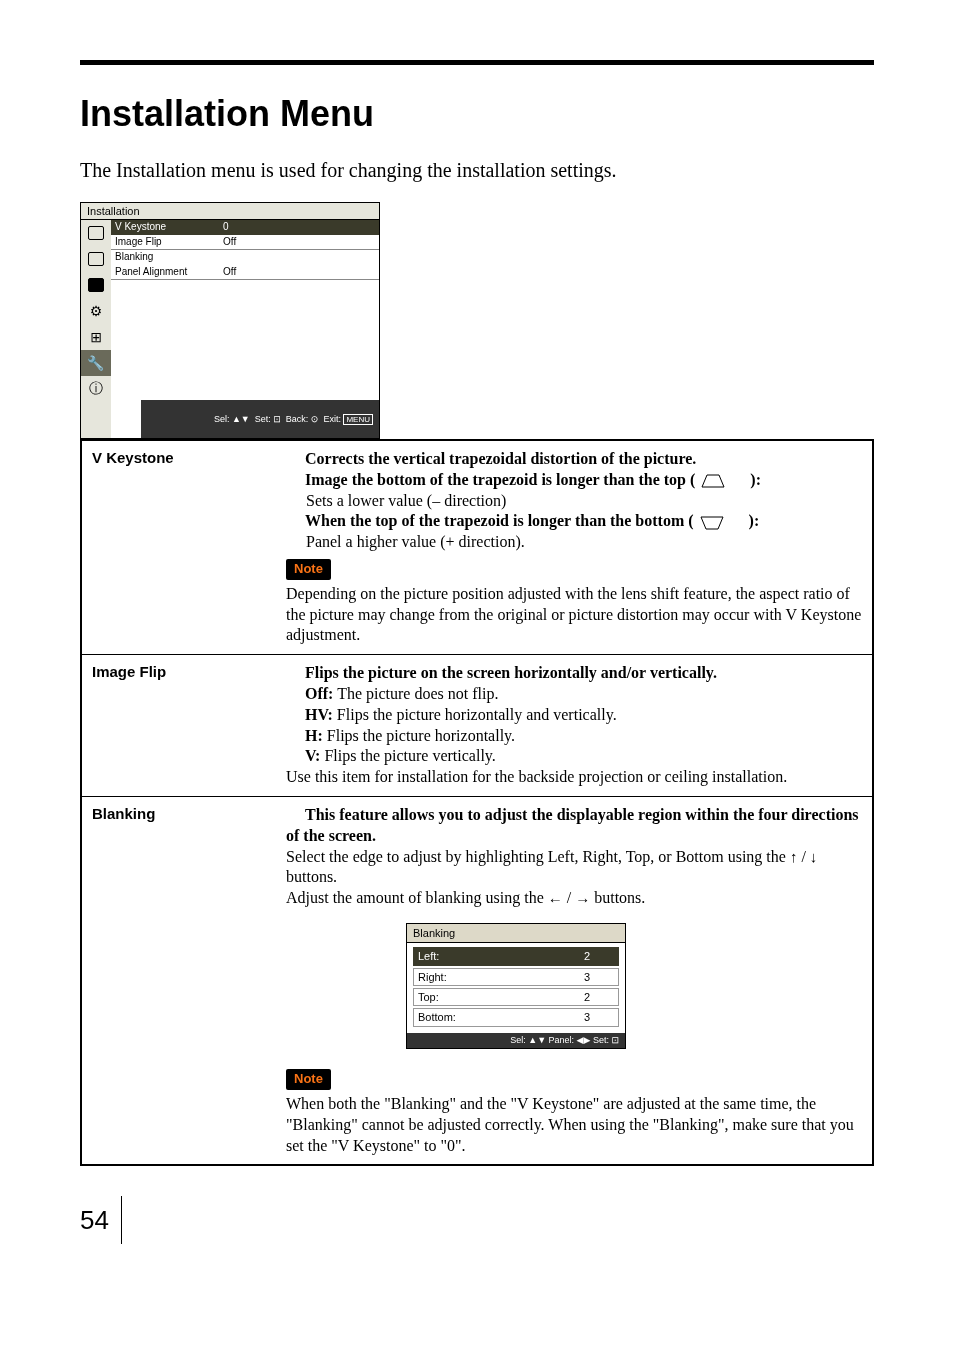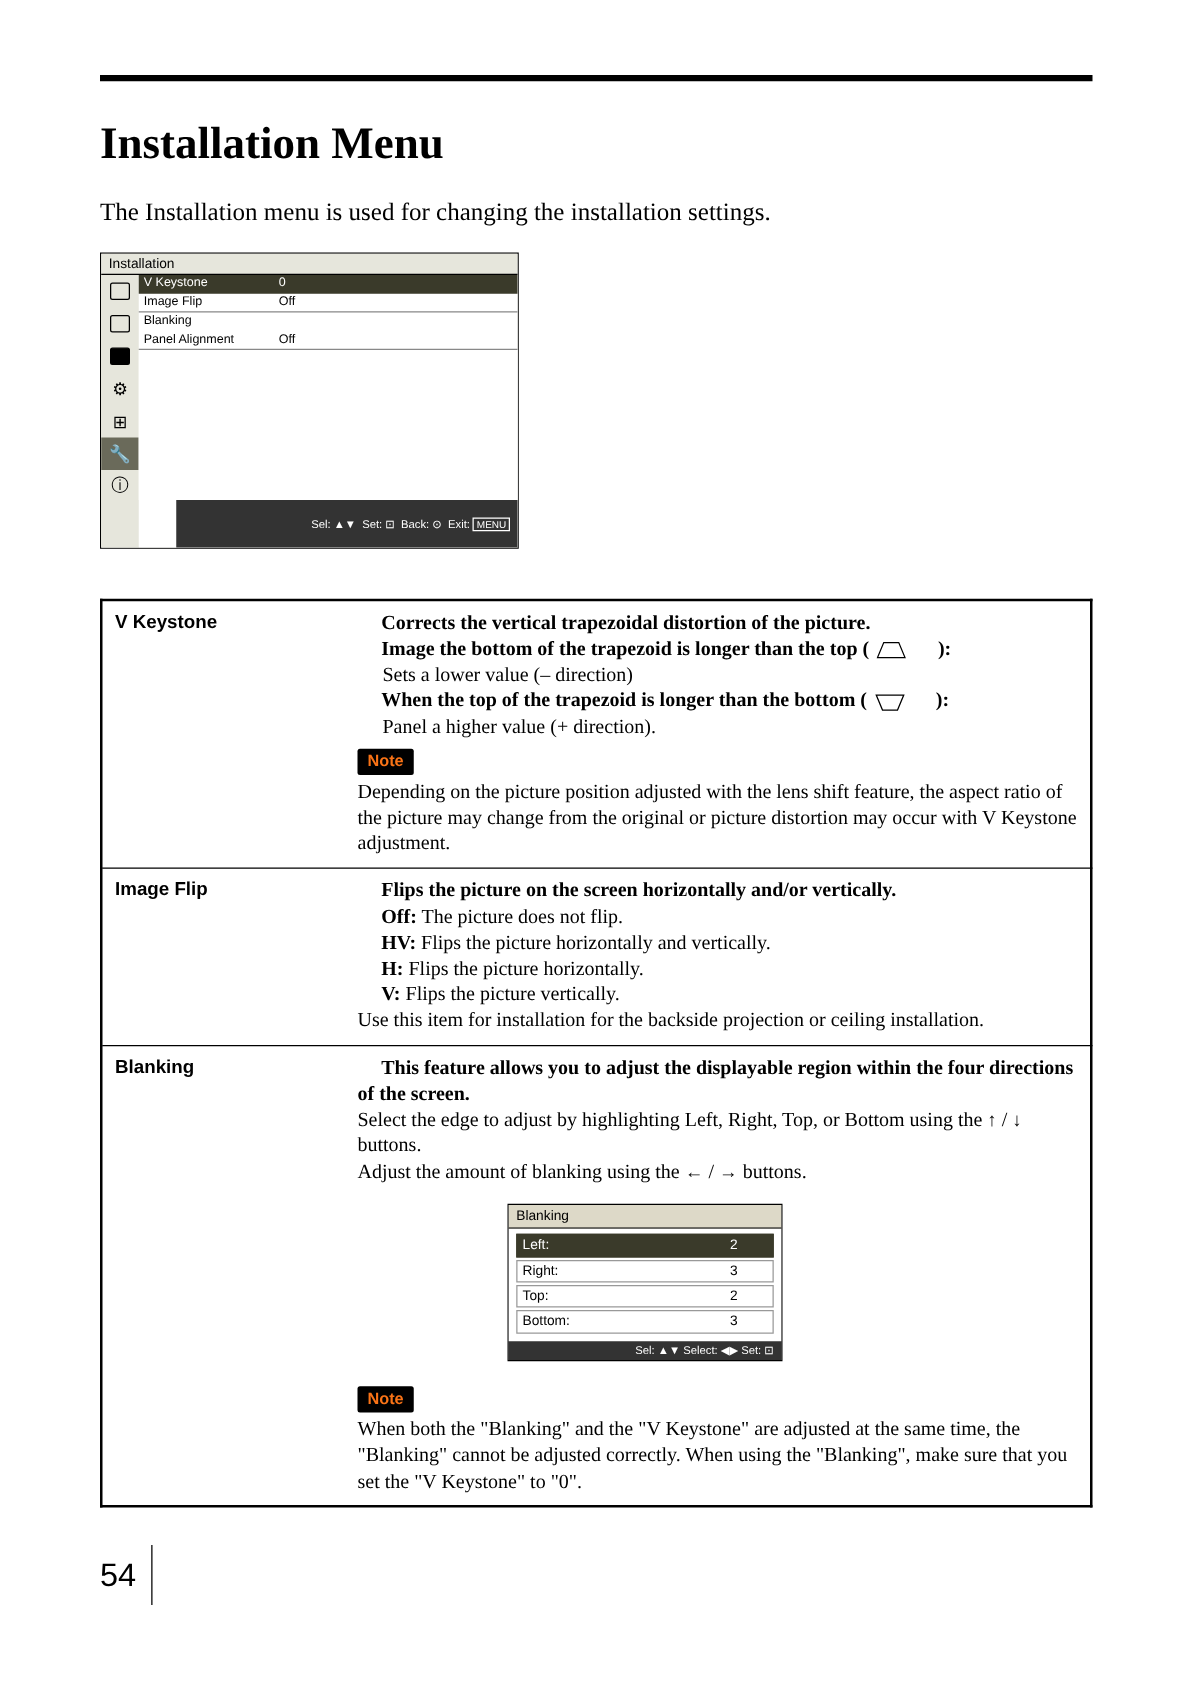--- a/index.html
+++ b/index.html
@@ -8,38 +8,37 @@
       background: #fff;
       width: 954px;
       padding: 60px 80px 40px 80px;
     }
     .top-rule {
       height: 5px;
       background: #000;
       margin-bottom: 10px;
     }
     h1 {
-      font-family: Liberation Serif, serif;
+      font-family: Liberation Sans, sans-serif;
       font-size: 36px;
       font-weight: bold;
       margin-bottom: 24px;
       margin-top: 28px;
     }
     .intro {
       font-size: 20px;
       margin-bottom: 20px;
     }
     
     .inst-menu {
-      width: 335px;
+      width: 300px;
       border: 1px solid #000;
       font-family: Arial, Helvetica, sans-serif;
       font-size: 11px;
       color: #000;
-      margin-bottom: 40px;
     }
     .inst-title {
       background: #e6e6dc;
       padding: 2px 6px;
       border-bottom: 1px solid #000;
       font-size: 11px;
     }
     .inst-body {
       display: flex;
       background: #e6e6dc;
@@ -296,21 +295,21 @@
           </div>
           <div class="bl-row">
             <div class="bl-label">Top:</div>
             <div class="bl-val">2</div>
           </div>
           <div class="bl-row">
             <div class="bl-label">Bottom:</div>
             <div class="bl-val">3</div>
           </div>
         </div>
-        <div class="bl-footer">Sel: ▲▼   Select: ◀▶   Set: ⊡</div>
+        <div class="bl-footer">Sel: ▲▼   Panel: ◀▶   Set: ⊡</div>
       </div>
 
       <div class="note-badge">Note</div><br>
       <span>When both the "Blanking" and the "V Keystone" are adjusted at the same time, the "Blanking" cannot be adjusted correctly. When using the "Blanking", make sure that you set the "V Keystone" to "0".</span>
     </td>
   </tr>
 </tbody>
   </table>
 
 <div class="page-num">

